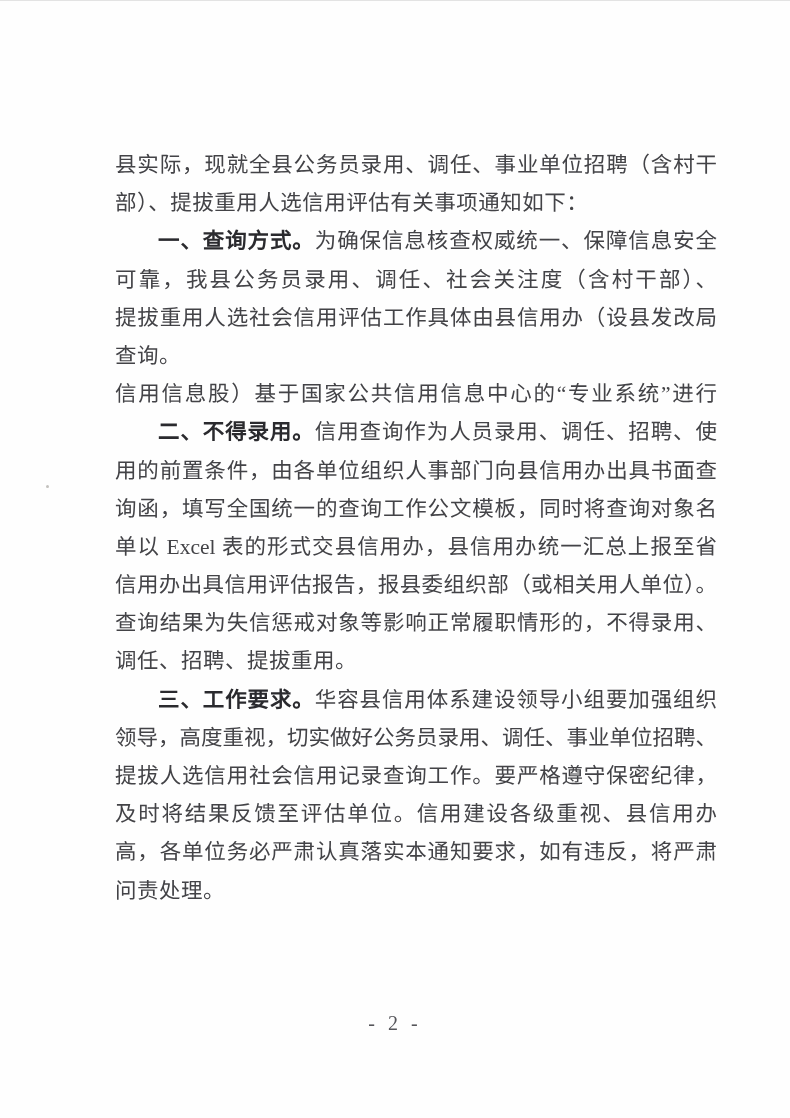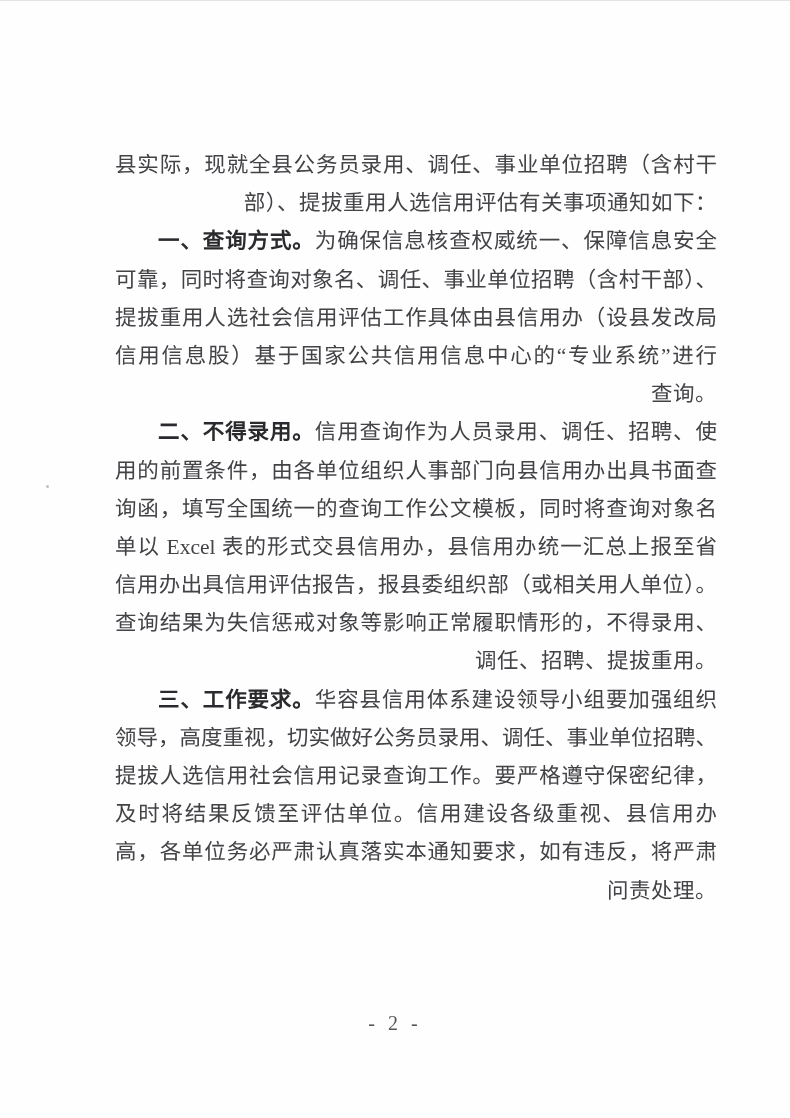--- a/index.html
+++ b/index.html
@@ -25,21 +25,21 @@
     left:115px;
     top:146px;
     width:602px;
     color:var(--c-text);
     font-size:21.5px;
   }
   .line{
     height:38.2px;
     line-height:38.2px;
     white-space:nowrap;
-    text-align:right;
+    text-align:left;
     letter-spacing:0.5px;
   }
   .line.just{
     white-space:normal;
     text-align:justify;
     text-align-last:justify;
     text-justify:inter-character;
     letter-spacing:0;
   }
   .line.ind{
@@ -74,24 +74,24 @@
 </style>
 </head>
 <body>
 
 <div class="scan-edge-top"></div>
 
 <div class="doc-text">
     <div class="line just"><span class="seg">县实际，现就全县公务员录用、调任、事业单位招聘（含村干</span></div>
     <div class="line"><span class="seg">部）、提拔重用人选信用评估有关事项通知如下：</span></div>
     <div class="line just ind"><span class="seg bold">一、查询方式。</span><span class="seg">为确保信息核查权威统一、保障信息安全</span></div>
-    <div class="line just"><span class="seg">可靠，同时将查询对象名、调任、事业单位招聘（含村干部）、</span></div>
+    <div class="line just"><span class="seg">可靠，我县公务员录用、调任、社会关注度（含村干部）、</span></div>
     <div class="line just"><span class="seg">提拔重用人选社会信用评估工作具体由县信用办（设县发改局</span></div>
+    <div class="line"><span class="seg">查询。</span></div>
     <div class="line just"><span class="seg">信用信息股）基于国家公共信用信息中心的“专业系统”进行</span></div>
-    <div class="line"><span class="seg">查询。</span></div>
     <div class="line just ind"><span class="seg bold">二、不得录用。</span><span class="seg">信用查询作为人员录用、调任、招聘、使</span></div>
     <div class="line just"><span class="seg">用的前置条件，由各单位组织人事部门向县信用办出具书面查</span></div>
     <div class="line just"><span class="seg">询函，填写全国统一的查询工作公文模板，同时将查询对象名</span></div>
     <div class="line just"><span class="seg">单以 Excel 表的形式交县信用办，县信用办统一汇总上报至省</span></div>
     <div class="line just"><span class="seg">信用办出具信用评估报告，报县委组织部（或相关用人单位）。</span></div>
     <div class="line just"><span class="seg">查询结果为失信惩戒对象等影响正常履职情形的，不得录用、</span></div>
     <div class="line"><span class="seg">调任、招聘、提拔重用。</span></div>
     <div class="line just ind"><span class="seg bold">三、工作要求。</span><span class="seg">华容县信用体系建设领导小组要加强组织</span></div>
     <div class="line just"><span class="seg">领导，高度重视，切实做好公务员录用、调任、事业单位招聘、</span></div>
     <div class="line just"><span class="seg">提拔人选信用社会信用记录查询工作。要严格遵守保密纪律，</span></div>

